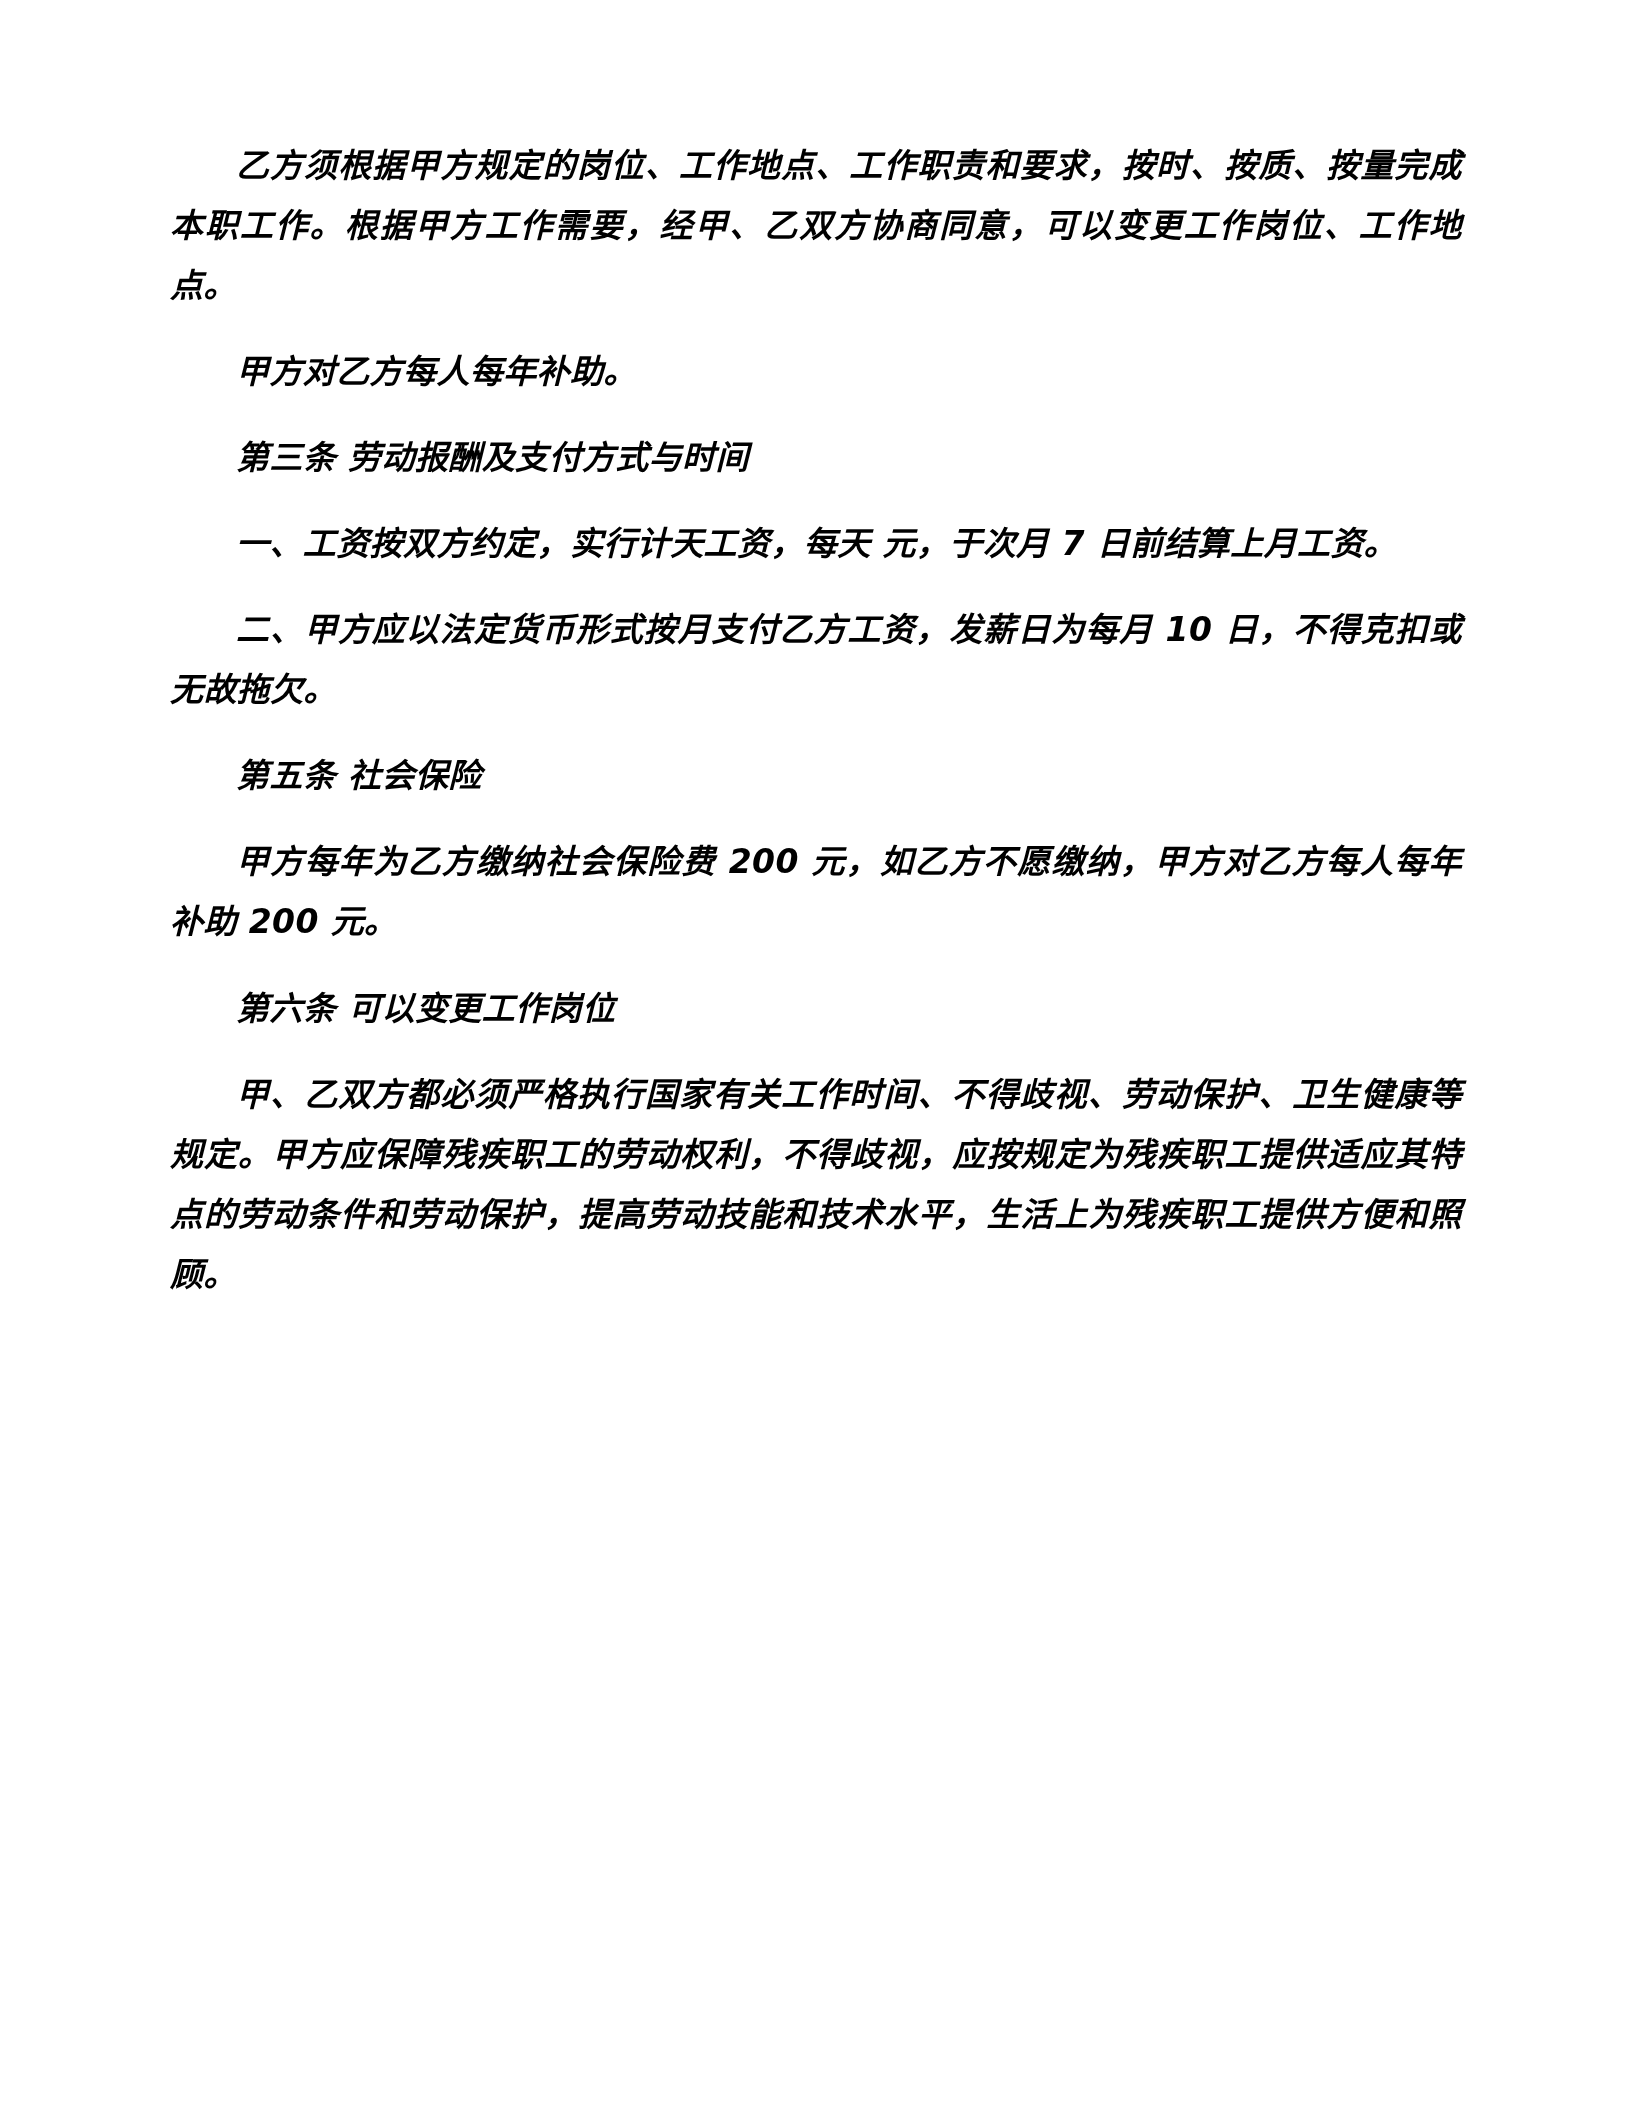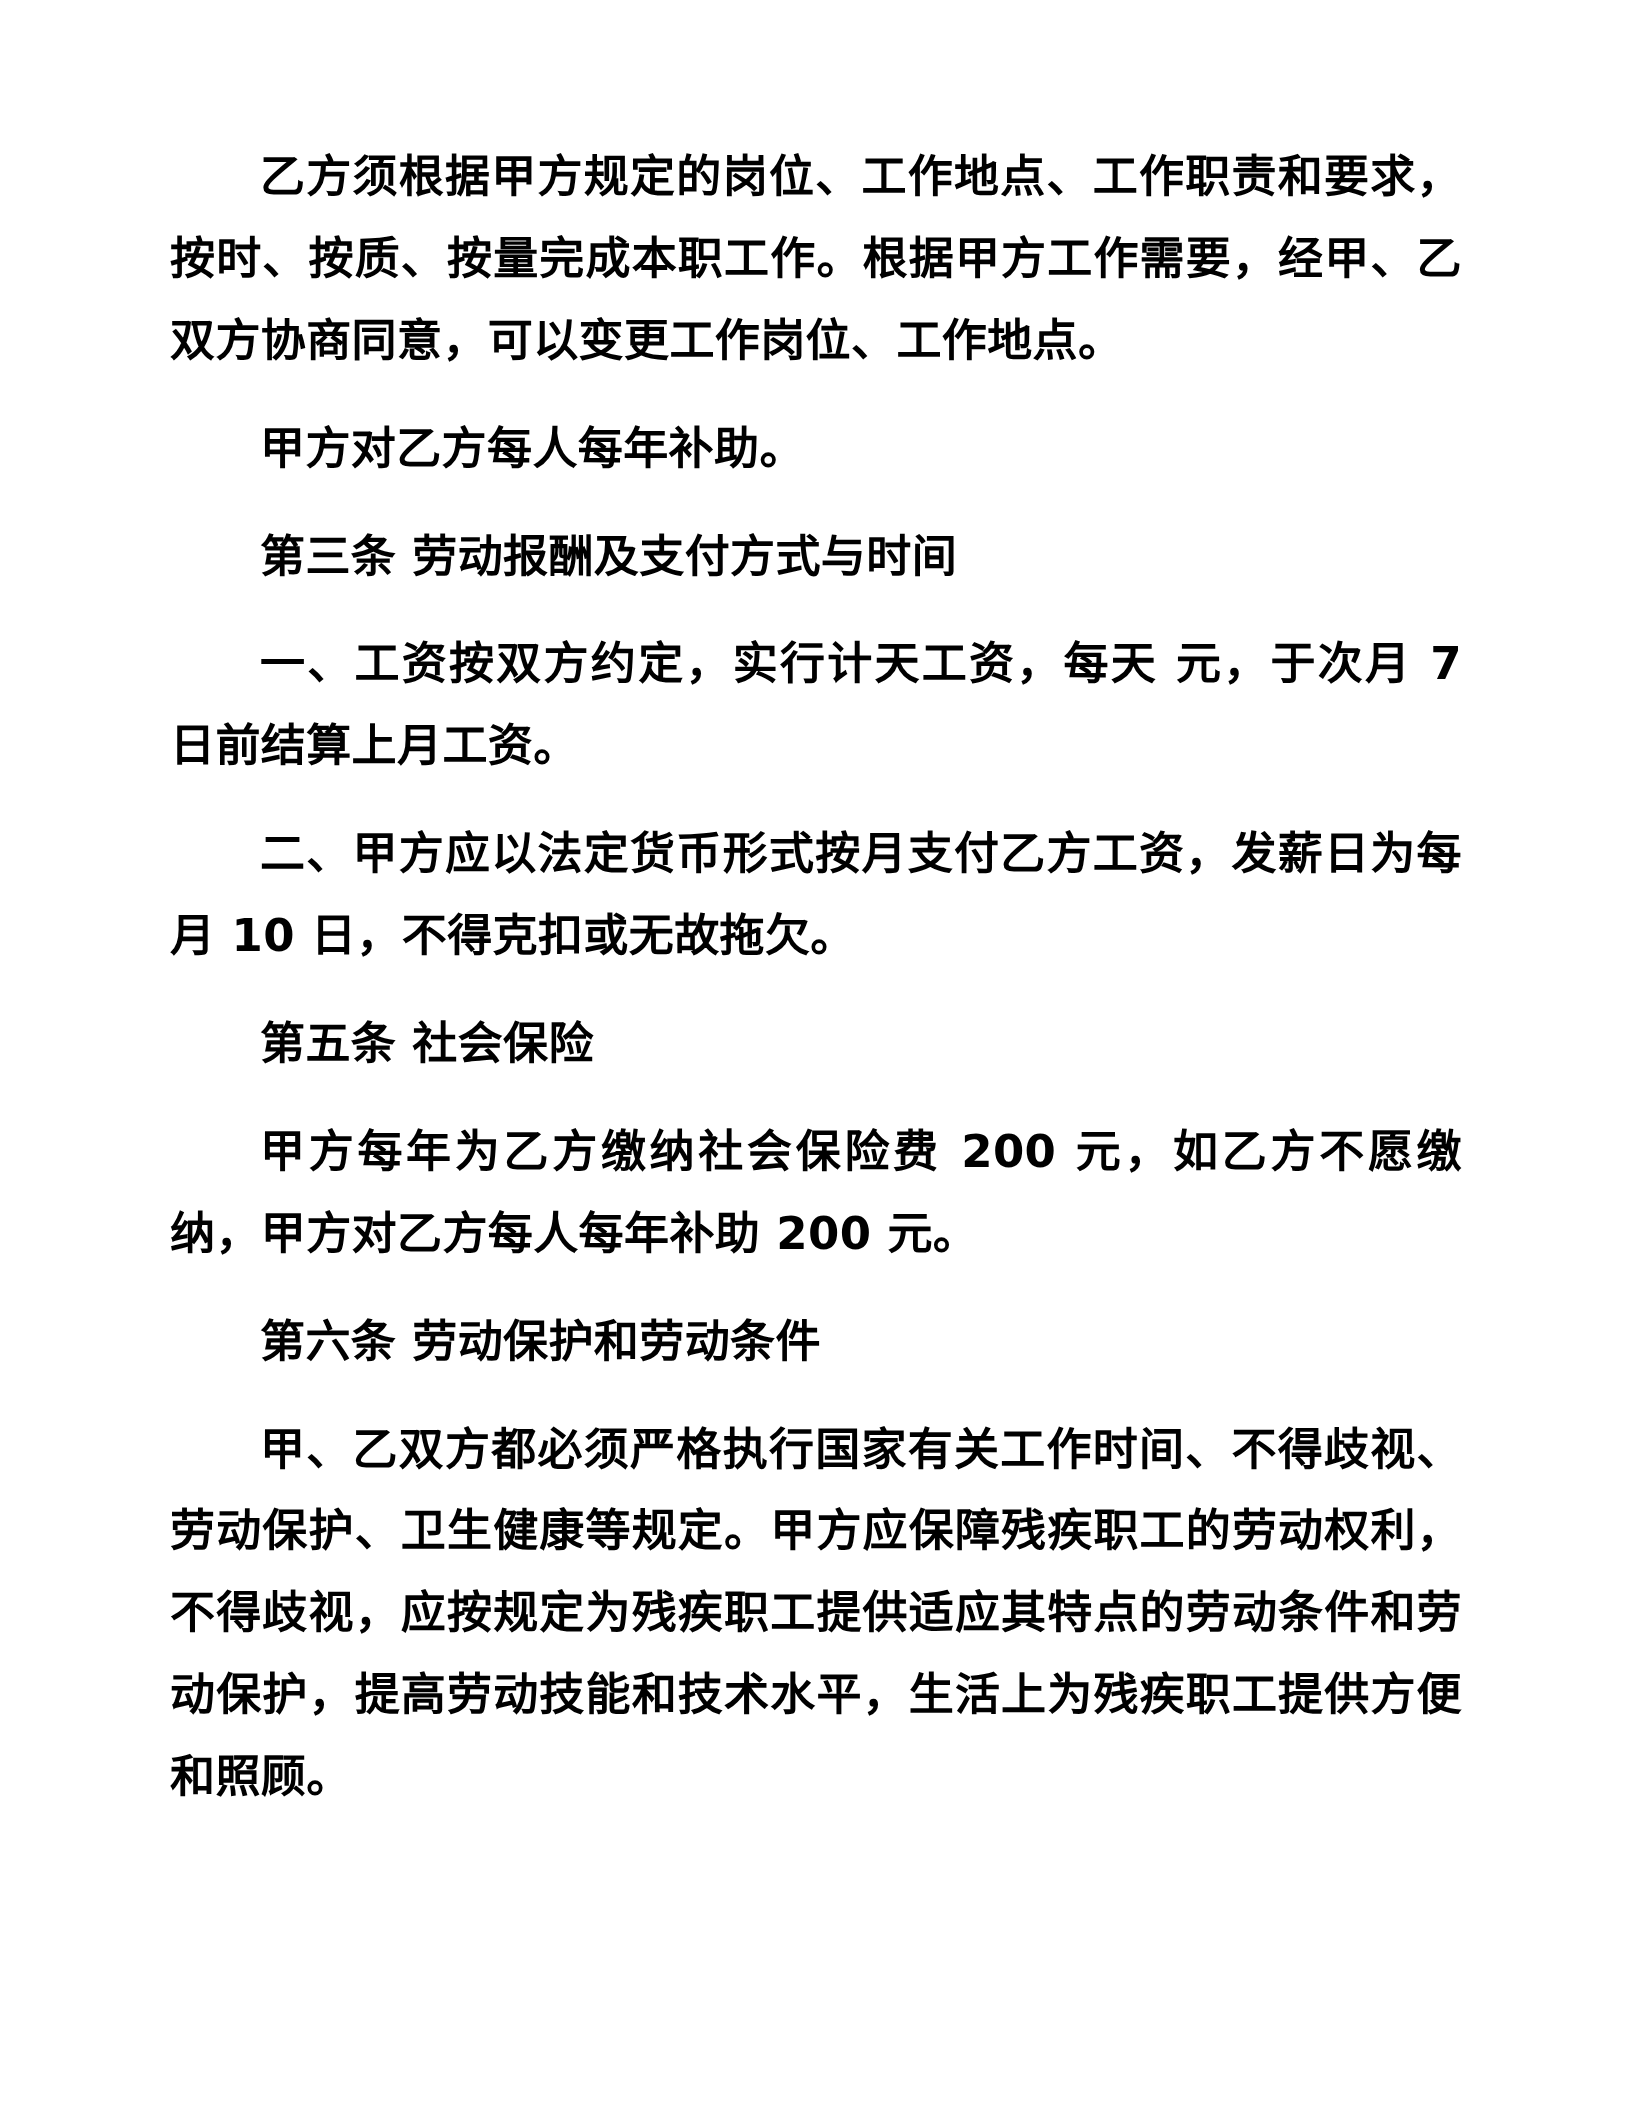--- a/index.html
+++ b/index.html
@@ -16,40 +16,41 @@
     font-family: "DejaVu Sans", "Liberation Sans", sans-serif;
     color: #000000;
     position: relative;
     overflow: hidden;
   }
   .doc-body {
     margin-top: 8px;
   }
   p.para {
     margin: 0 0 26px 0;
-    font-size: 45px;
+    font-size: 33px;
     line-height: 1.82;
     font-weight: 700;
     letter-spacing: 0.4px;
     text-align: justify;
     text-justify: inter-ideograph;
     white-space: pre-wrap;
+    font-style: italic;
   }
   p.para.indent {
     text-indent: 2em;
   }
 </style>
 </head>
 <body>
 
 <div class="page">
   <div class="doc-body">
     <p class="para indent">乙方须根据甲方规定的岗位、工作地点、工作职责和要求，按时、按质、按量完成本职工作。根据甲方工作需要，经甲、乙双方协商同意，可以变更工作岗位、工作地点。</p>
     <p class="para indent">甲方对乙方每人每年补助。</p>
     <p class="para indent">第三条 劳动报酬及支付方式与时间</p>
     <p class="para indent">一、工资按双方约定，实行计天工资，每天 元，于次月 7 日前结算上月工资。</p>
     <p class="para indent">二、甲方应以法定货币形式按月支付乙方工资，发薪日为每月 10 日，不得克扣或无故拖欠。</p>
     <p class="para indent">第五条 社会保险</p>
     <p class="para indent">甲方每年为乙方缴纳社会保险费 200 元，如乙方不愿缴纳，甲方对乙方每人每年补助 200 元。</p>
-    <p class="para indent">第六条 劳动保护和劳动条件</p>
+    <p class="para indent">第六条 可以变更工作岗位</p>
     <p class="para indent">甲、乙双方都必须严格执行国家有关工作时间、不得歧视、劳动保护、卫生健康等规定。甲方应保障残疾职工的劳动权利，不得歧视，应按规定为残疾职工提供适应其特点的劳动条件和劳动保护，提高劳动技能和技术水平，生活上为残疾职工提供方便和照顾。</p>
   </div>
 </div>
 
 </body></html>

